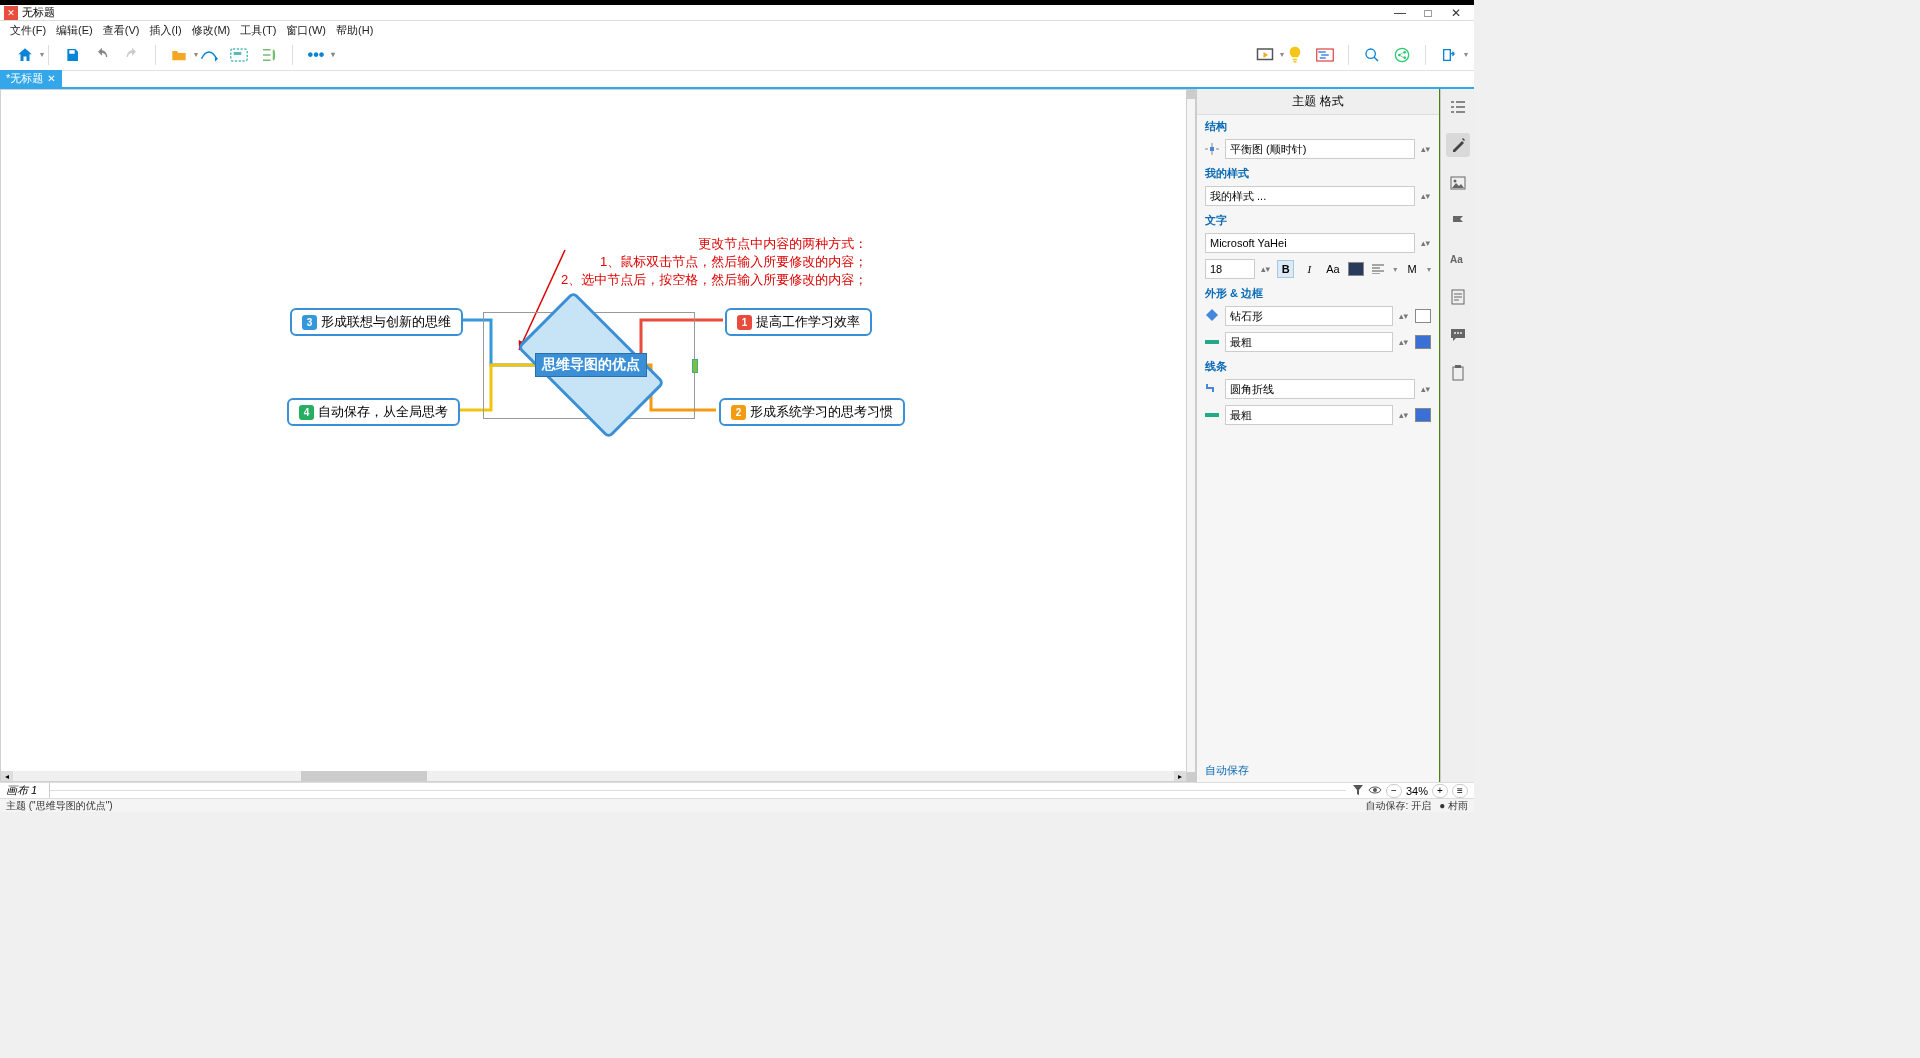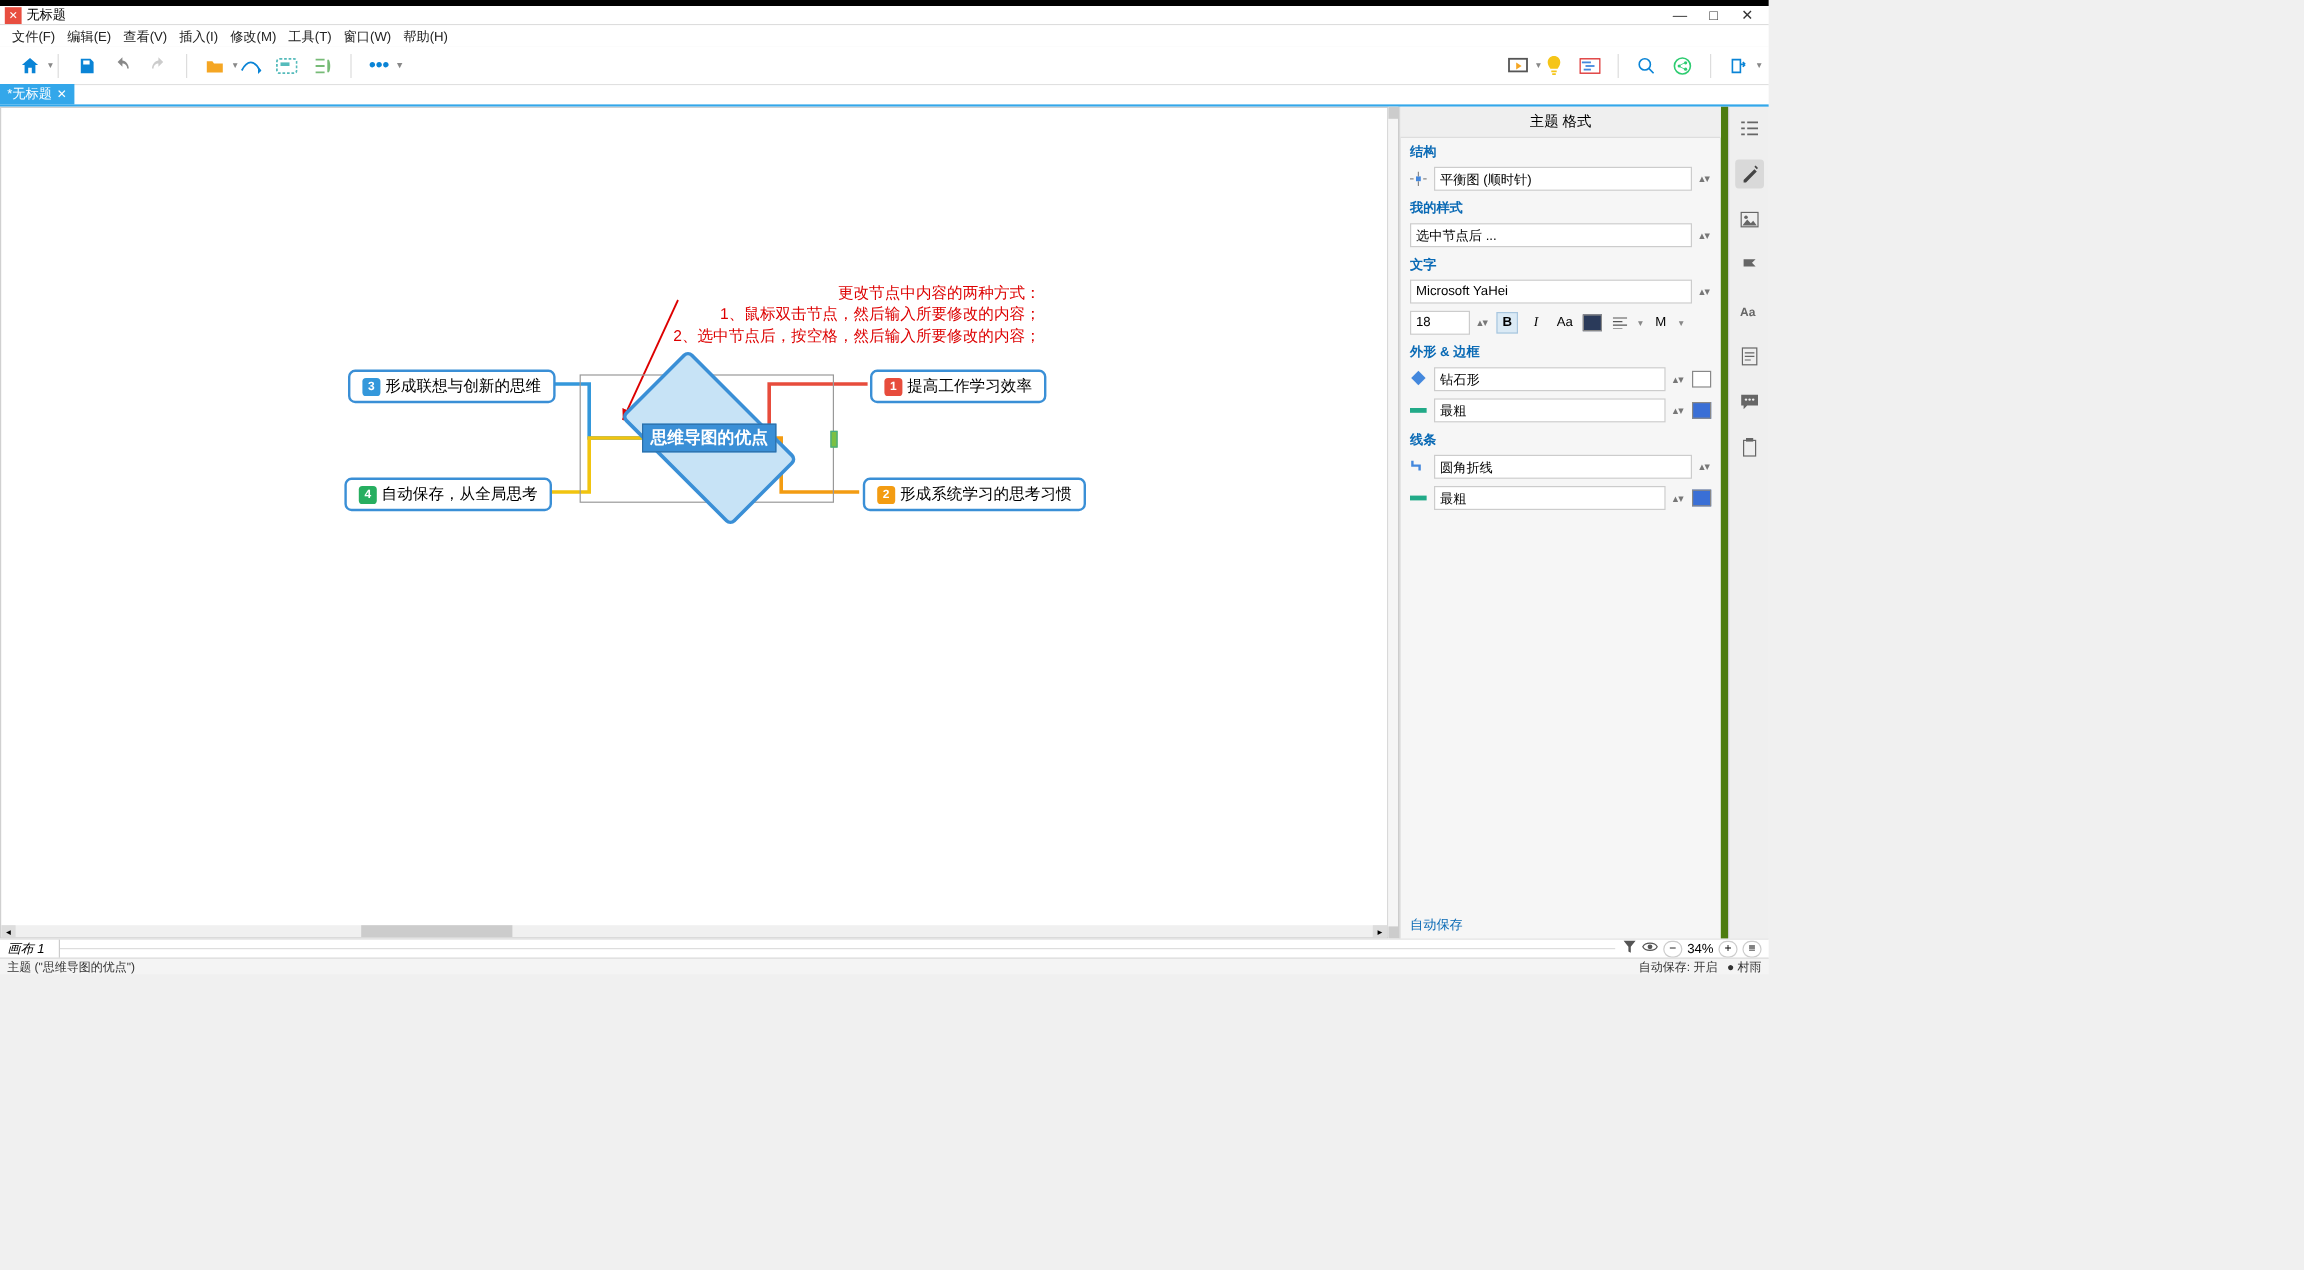--- a/index.html
+++ b/index.html
@@ -52,21 +52,21 @@
 .sel-box { position:absolute; border:1px solid #999; }
 .sel-handle { position:absolute; width:6px; height:14px; background:#7bc043; right:-4px; top:50%; margin-top:-7px; border:1px solid #4a8; }
 
 
 svg.connectors { position:absolute; inset:0; width:100%; height:100%; }
 
 
 .annot { position:absolute; color:#d00; font-family:"SimSun", serif; font-size:13px; line-height:1.4; white-space:nowrap; }
 
 
-.sidepanel { width: 274px; background:#f6f6f6; border-left:1px solid #ccc; border-right:6px solid #4d7c0f; display:flex; flex-direction:column; }
+.sidepanel { width: 244px; background:#f6f6f6; border-left:1px solid #ccc; border-right:1px solid #4d7c0f; display:flex; flex-direction:column; }
 .sidepanel .sp-title { text-align:center; font-size:12px; padding:4px 0; background:#efefef; border-bottom:1px solid #ddd; }
 .sp-section-h { color:#0a6ab5; font-size:11px; font-weight:bold; padding:4px 8px 2px; display:flex; align-items:center; justify-content:space-between; }
 .sp-row { display:flex; align-items:center; padding:3px 8px; gap:6px; }
 .sp-select { flex:1; background:#fff; border:1px solid #ccc; height:20px; font-size:11px; padding:0 4px; display:flex; align-items:center; }
 .sp-updown { width:10px; font-size:9px; color:#777; display:flex; flex-direction:column; line-height:5px; }
 .sp-swatch { width:16px; height:14px; border:1px solid #888; display:inline-block; }
 .sp-fontbtn { width:18px; height:18px; display:inline-flex; align-items:center; justify-content:center; font-size:11px; border:1px solid transparent; }
 .sp-fontbtn.active { background:#dbeaf5; border-color:#a9c6de; }
 .sp-link { color:#0a6ab5; font-size:11px; padding:4px 8px; }
 
@@ -314,21 +314,21 @@
           <span>平衡图 (顺时针)</span>
         </div>
       <span class="sp-updown">▴▾</span>
     </div>
 
     <div class="sp-section-h">
         <span>我的样式</span>
       </div>
     <div class="sp-row">
       <div class="sp-select">
-          <span>选中节点后 ...</span>
+          <span>我的样式 ...</span>
         </div>
       <span class="sp-updown">▴▾</span>
     </div>
 
     <div class="sp-section-h">
         <span>文字</span>
       </div>
     <div class="sp-row">
       <div class="sp-select">
           <span>Microsoft YaHei</span>

